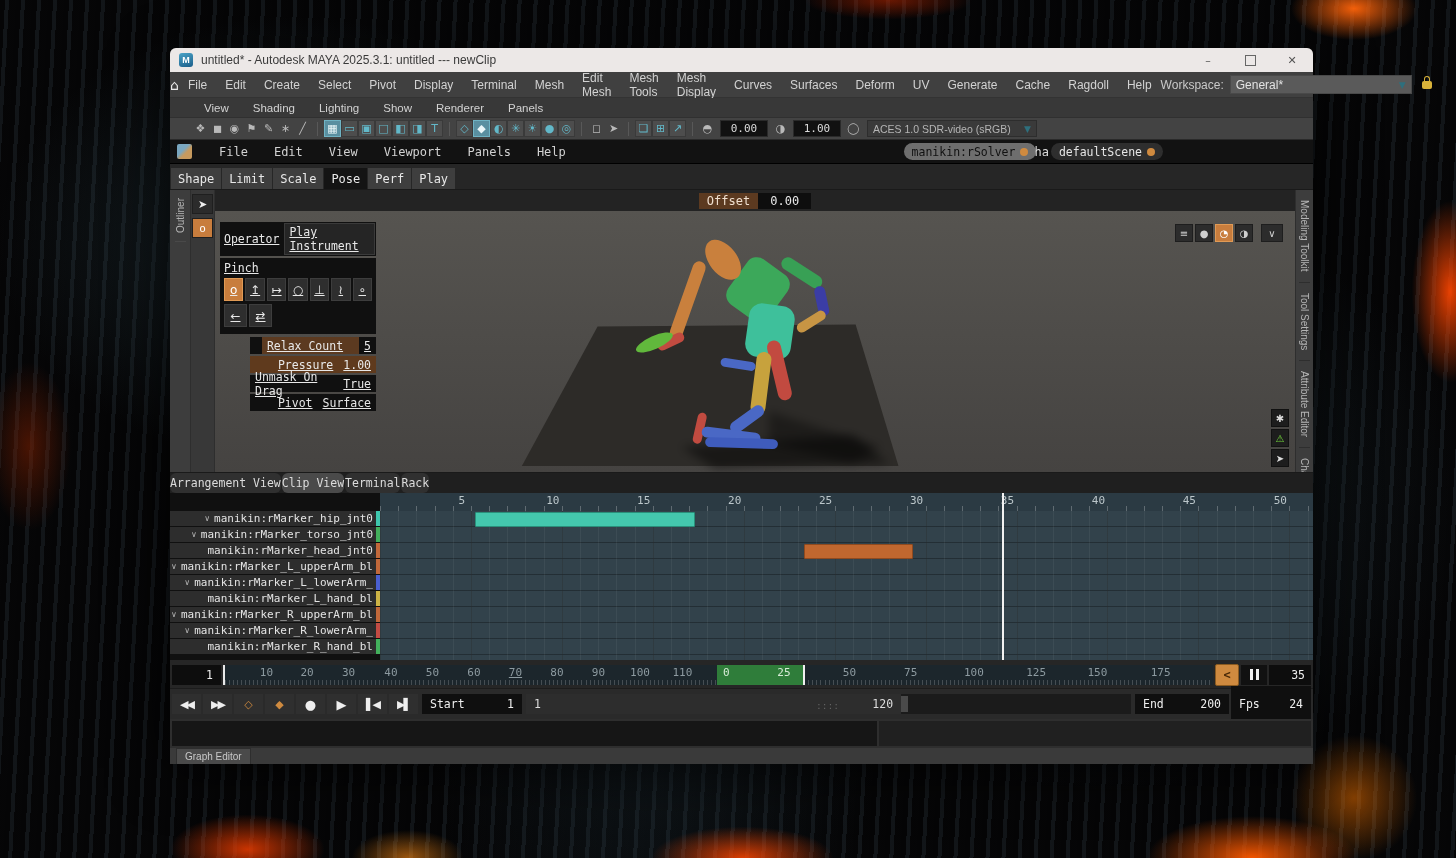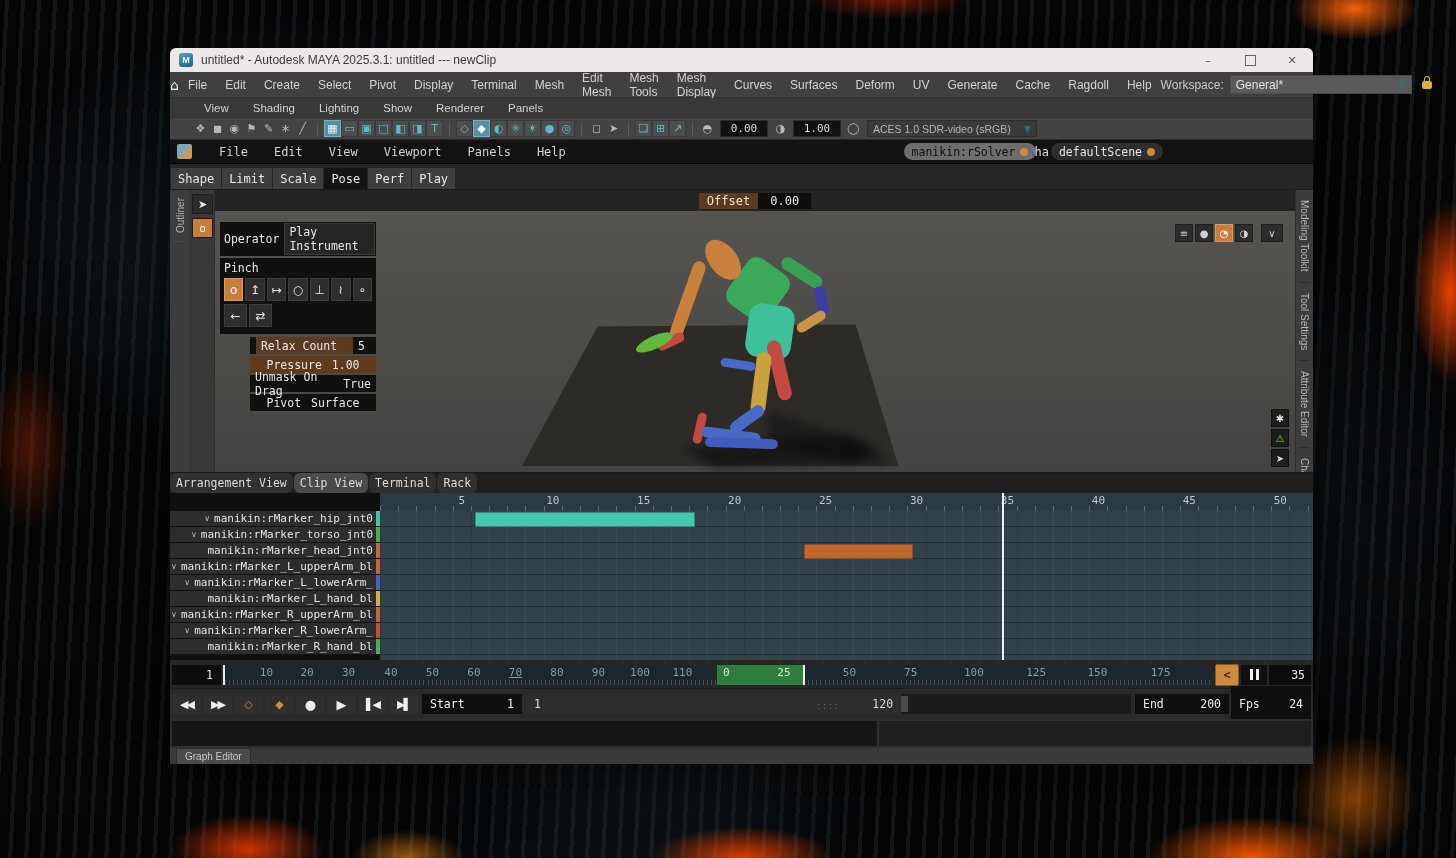--- a/index.html
+++ b/index.html
@@ -72,46 +72,46 @@
   .tool-col{width:23px;background:#383838;flex:none;display:flex;flex-direction:column;align-items:center;padding-top:4px;gap:4px;border-right:1px solid #2e2e2e;}
   .tool-btn{width:19px;height:18px;background:#2b2b2b;border:1px solid #1f1f1f;color:#eee;display:flex;align-items:center;justify-content:center;font-size:11px;font-family:"DejaVu Sans",sans-serif;}
   .tool-btn.orange{background:#c87d3d;color:#fff;font-family:"DejaVu Sans Mono",monospace;}
   .vp-stack{flex:1;display:flex;flex-direction:column;min-width:0;}
   .offset-bar{height:21px;background:#232323;display:flex;align-items:center;justify-content:center;flex:none;gap:0;}
   .offset-label{background:#5c3a20;color:#f0e0d0;padding:1px 8px;}
   .offset-value{background:#0e0e0e;color:#e8e8e8;padding:1px 12px;}
   .viewport{flex:1;position:relative;background:linear-gradient(#565450,#454341);overflow:hidden;}
   .viewport svg{position:absolute;inset:0;}
   
-  .op-panel{position:absolute;left:5px;top:11px;width:156px;color:#e8e8e8;font-size:11.5px;}
+  .op-panel{position:absolute;left:5px;top:11px;width:156px;color:#e8e8e8;font-size:11.5px;text-decoration:underline;}
   .op-row{display:flex;align-items:center;background:#101010;margin-bottom:2px;}
   .op-label{padding:2px 4px;}
   .op-value{flex:1;background:#252525;border:1px solid #3a3a3a;padding:1px 4px;margin:1px;}
   .pinch-box{background:#101010;padding:3px 4px 4px;margin-bottom:3px;}
   .pinch-title{margin-bottom:3px;}
   .pinch-row{display:flex;gap:2px;margin-bottom:3px;}
   .ptool{width:21px;height:21px;background:#2e2e2e;border:1px solid #3d3d3d;color:#e8e8e8;display:flex;align-items:center;justify-content:center;font-size:12px;font-family:"DejaVu Sans",sans-serif;}
   .ptool.sel{background:#c87d3d;border-color:#e09a55;color:#fff;}
-  .param{display:flex;align-items:center;justify-content:center;background:#101010;margin-bottom:2px;height:17px;margin-left:30px;}
+  .param{display:flex;align-items:center;justify-content:flex-end;background:#101010;margin-bottom:2px;height:17px;margin-left:30px;}
   .param .pl{padding:0 5px;}
   .param .pv{padding:0 5px;}
   .param.label-brown .pl{background:#5c3a20;height:100%;display:flex;align-items:center;padding-right:16px;}
   .param.row-brown{background:#5f3a1d;}
   
   .disp-btns{position:absolute;top:13px;right:12px;display:flex;gap:2px;align-items:center;}
   .dbtn{width:16px;height:16px;background:#2c2c2c;border:1px solid #1e1e1e;color:#cfcfcf;display:flex;align-items:center;justify-content:center;font-size:10px;font-family:"DejaVu Sans",sans-serif;}
   .dbtn.sel{background:#c87d3d;color:#fff;border-color:#e09a55;}
   .dbtn.more{margin-left:6px;width:20px;}
   .side-btns{position:absolute;right:6px;top:198px;display:flex;flex-direction:column;gap:2px;}
   .sbtn{width:16px;height:16px;background:#1d1d1d;border:1px solid #111;display:flex;align-items:center;justify-content:center;font-size:10px;font-family:"DejaVu Sans",sans-serif;color:#ddd;}
   .sbtn.warn{color:#6fcf3a;}
   
   .bottom-panel{flex:1;display:flex;flex-direction:column;background:#262626;border-top:1px solid #1a1a1a;}
   .bp-tabs{height:20px;background:#1f1f1f;display:flex;flex:none;gap:1px;}
-  .bp-tab{padding:0 6px;display:flex;align-items:center;background:#303030;color:#dcdcdc;font-size:11.5px;border-radius:6px;}
+  .bp-tab{padding:0 0;display:flex;align-items:center;background:#303030;color:#dcdcdc;font-size:11.5px;border-radius:6px;}
   .bp-tab.active{background:#4a4a4a;}
   .timeline{flex:none;height:167px;display:flex;background:#101010;}
   .track-labels{width:210px;flex:none;padding-top:18px;}
   .trow{height:15px;margin-bottom:1px;background:#2d2d2d;display:flex;align-items:center;justify-content:flex-end;color:#e4e4e4;font-size:11px;white-space:nowrap;overflow:hidden;}
   .trow .arr{color:#b5b5b5;font-size:8px;margin-right:4px;font-family:"DejaVu Sans",sans-serif;}
   .trow .strip{width:4px;height:100%;margin-left:3px;flex:none;}
   .track-grid{flex:1;position:relative;background:#32424b;min-width:0;}
   .grid-ruler{position:absolute;left:0;top:0;right:0;height:18px;background:#2b3a43;color:#bcc7cb;font-size:11px;}
   .grid-ruler .ticklab{position:absolute;top:1px;transform:translateX(-50%);}
   .minor-ticks{position:absolute;left:0;right:0;bottom:0;height:5px;}

